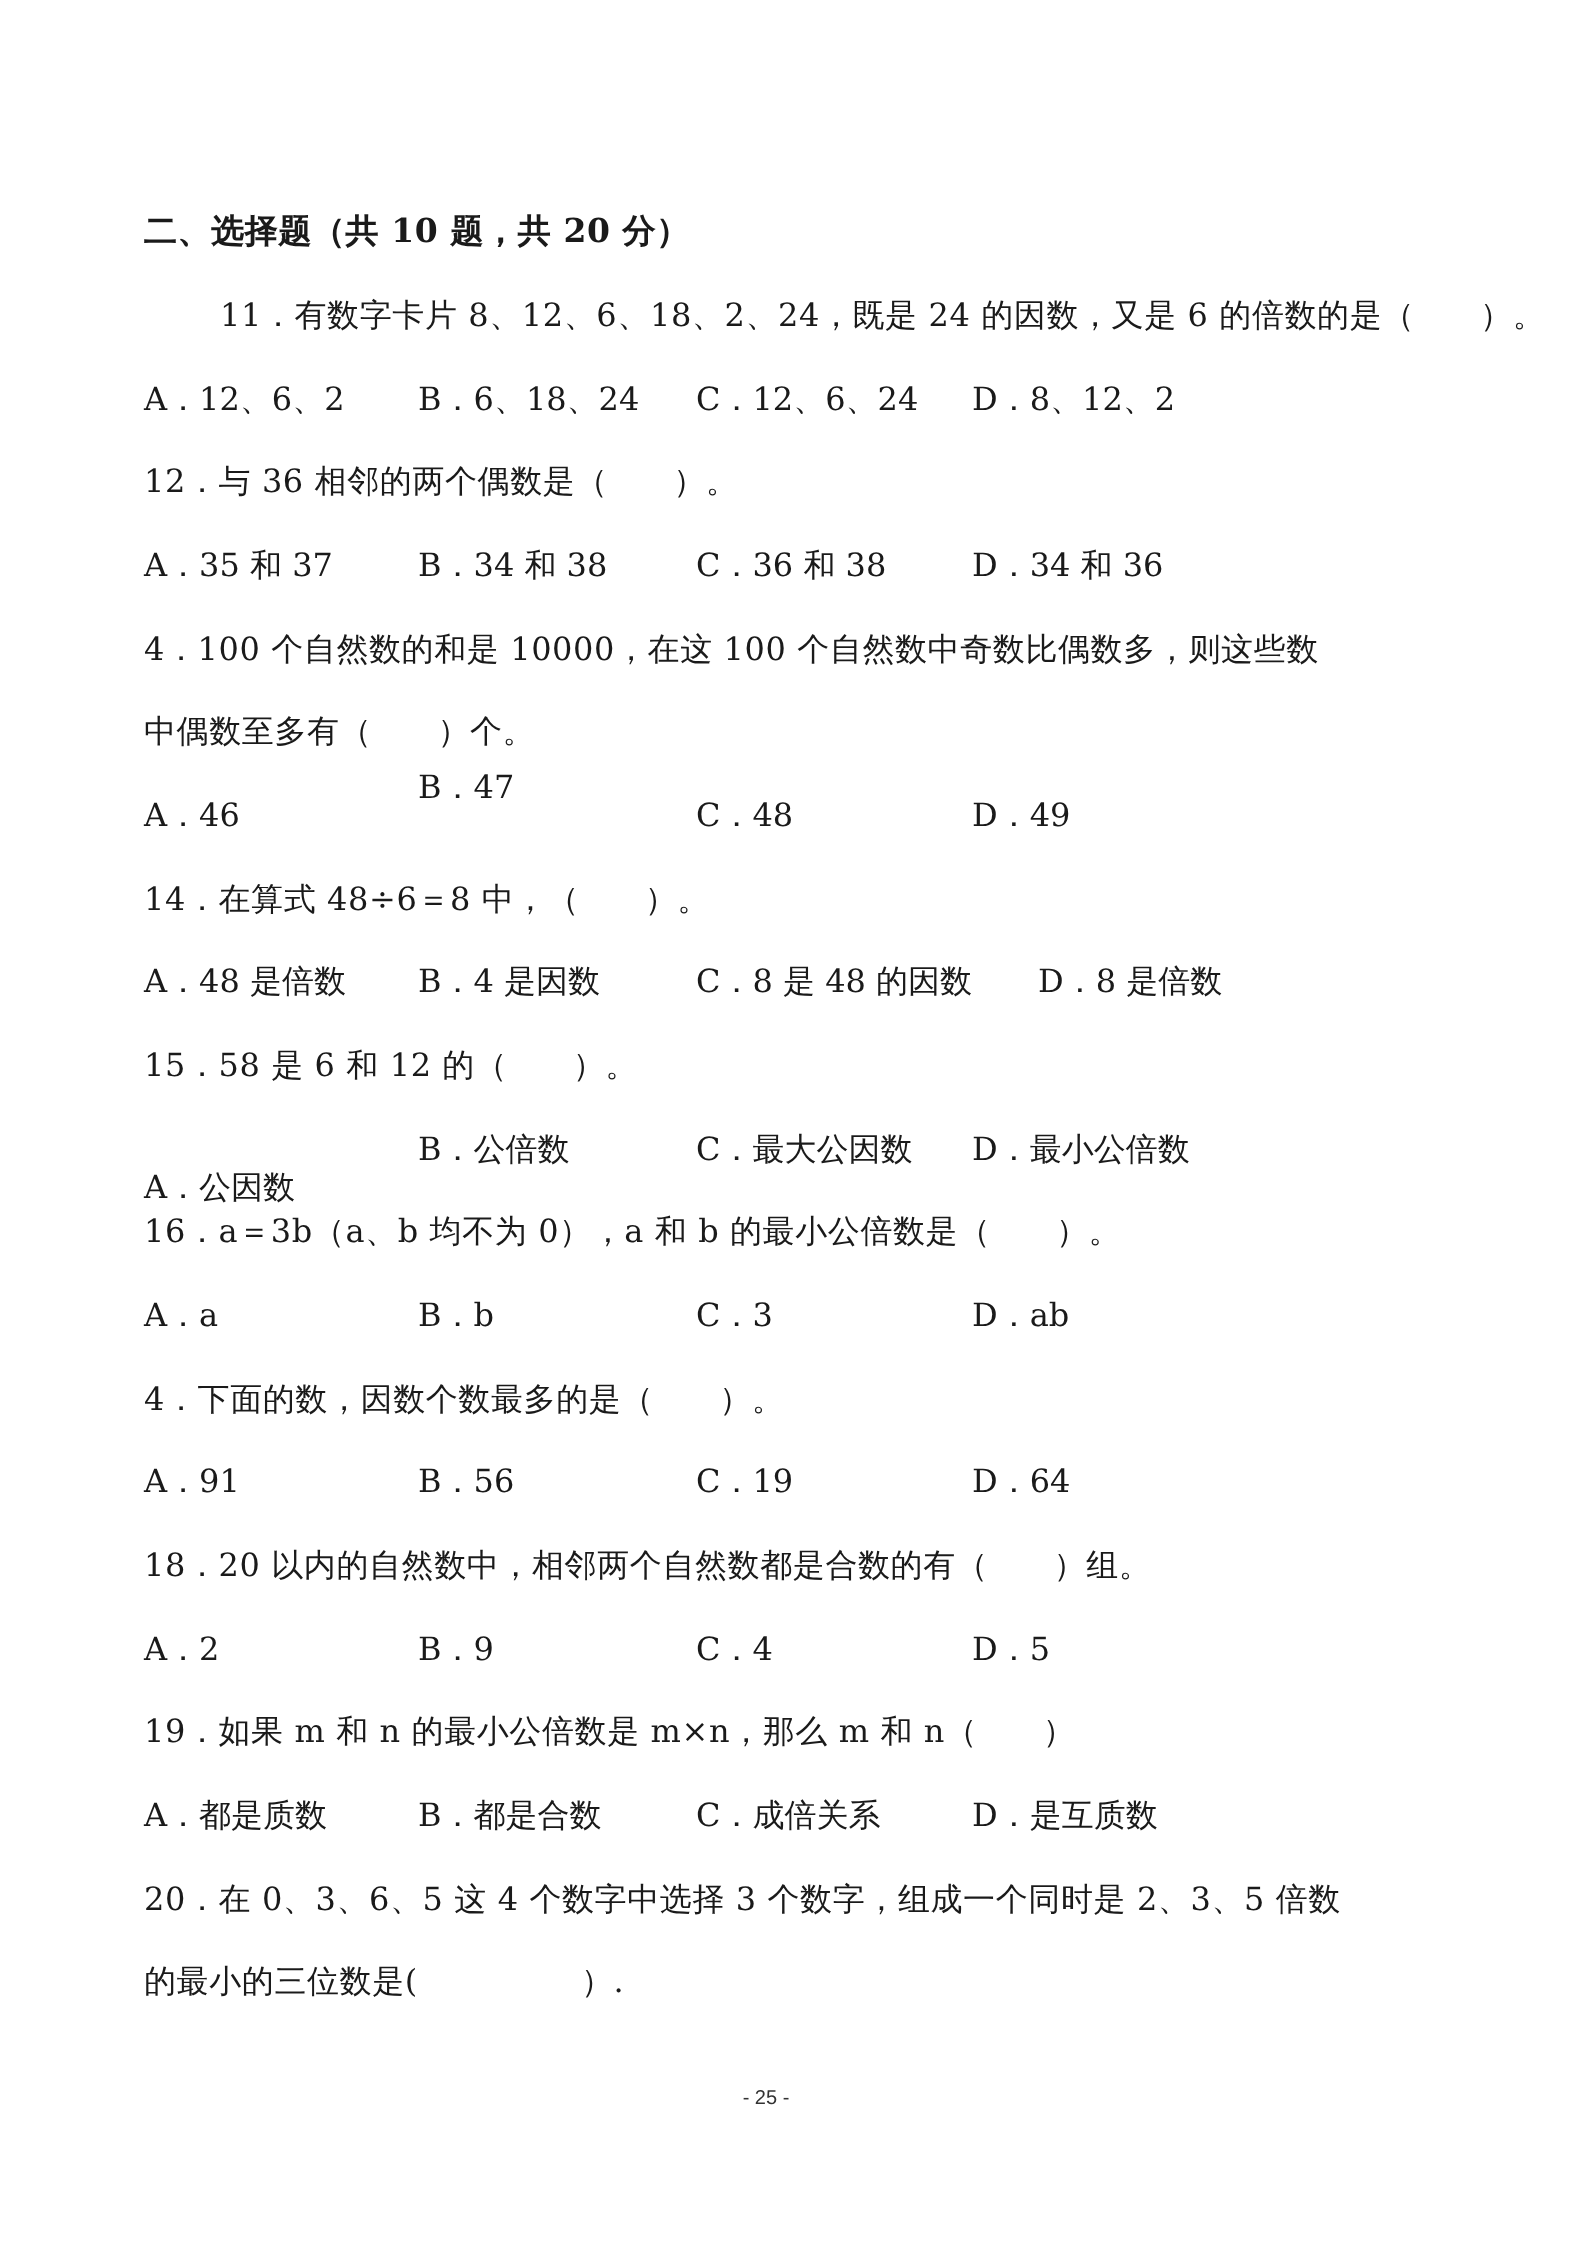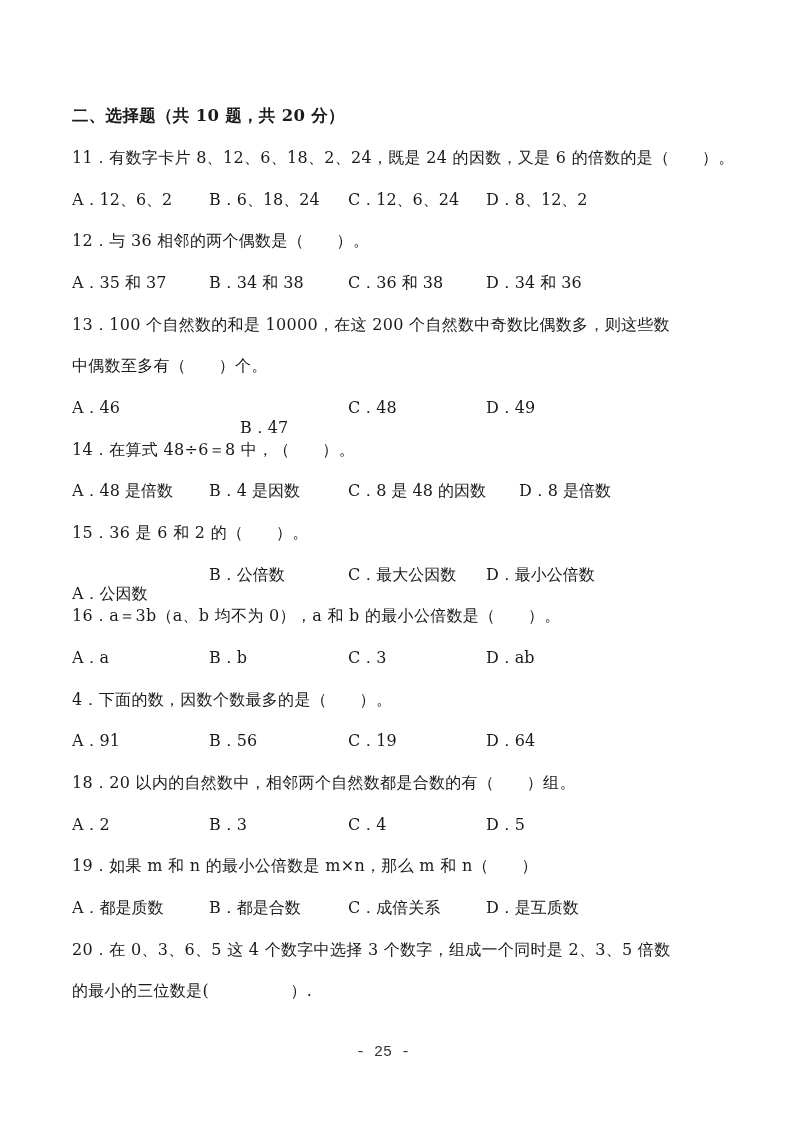--- a/index.html
+++ b/index.html
@@ -42,78 +42,78 @@
     .opt-a { left: 72px; }
     .opt-b { left: 209px; }
     .opt-c { left: 348px; }
     .opt-d { left: 486px; }
     .page-number {
       position: absolute;
       left: 0;
       width: 766px;
       text-align: center;
       top: 1044px;
-      font-size: 15px;
-      font-family: Liberation Mono, monospace;
+      font-size: 10px;
+      font-family: Liberation Sans, sans-serif;
       color: #333;
     }
   </style>
 </head>
 <body>
 
 <div class="page">
 
   <div class="line section-title" style="top:106px;">二、选择题（共 10 题，共 20 分）</div>
 
-  <div class="line" style="top:148px;">11．有数字卡片 8、12、6、18、2、24，既是 24 的因数，又是 6 的倍数的是（　　）。</div>
+  <div class="line" style="top:148px;margin-left:38px;">11．有数字卡片 8、12、6、18、2、24，既是 24 的因数，又是 6 的倍数的是（　　）。</div>
   <div class="opt opt-a" style="top:190px;">A．12、6、2</div>
   <div class="opt opt-b" style="top:190px;">B．6、18、24</div>
   <div class="opt opt-c" style="top:190px;">C．12、6、24</div>
   <div class="opt opt-d" style="top:190px;">D．8、12、2</div>
 
   <div class="line" style="top:231px;">12．与 36 相邻的两个偶数是（　　）。</div>
   <div class="opt opt-a" style="top:273px;">A．35 和 37</div>
   <div class="opt opt-b" style="top:273px;">B．34 和 38</div>
   <div class="opt opt-c" style="top:273px;">C．36 和 38</div>
   <div class="opt opt-d" style="top:273px;">D．34 和 36</div>
 
-  <div class="line" style="top:315px;">13．100 个自然数的和是 10000，在这 200 个自然数中奇数比偶数多，则这些数</div>
+  <div class="line" style="top:315px;">4．100 个自然数的和是 10000，在这 100 个自然数中奇数比偶数多，则这些数</div>
   <div class="line" style="top:356px;">中偶数至多有（　　）个。</div>
   <div class="opt opt-a" style="top:398px;">A．46</div>
-  <div class="opt opt-b" style="top:418px;margin-left:31px;">B．47</div>
+  <div class="opt opt-b" style="top:384px;">B．47</div>
   <div class="opt opt-c" style="top:398px;">C．48</div>
   <div class="opt opt-d" style="top:398px;">D．49</div>
 
   <div class="line" style="top:440px;">14．在算式 48÷6＝8 中，（　　）。</div>
   <div class="opt opt-a" style="top:481px;">A．48 是倍数</div>
   <div class="opt opt-b" style="top:481px;">B．4 是因数</div>
   <div class="opt opt-c" style="top:481px;">C．8 是 48 的因数</div>
   <div class="opt" style="top:481px; left:519px;">D．8 是倍数</div>
 
-  <div class="line" style="top:523px;">15．36 是 6 和 2 的（　　）。</div>
+  <div class="line" style="top:523px;">15．58 是 6 和 12 的（　　）。</div>
   <div class="opt opt-a" style="top:565px;margin-top:19px;">A．公因数</div>
   <div class="opt opt-b" style="top:565px;">B．公倍数</div>
   <div class="opt opt-c" style="top:565px;">C．最大公因数</div>
   <div class="opt opt-d" style="top:565px;">D．最小公倍数</div>
 
   <div class="line" style="top:606px;">16．a＝3b（a、b 均不为 0），a 和 b 的最小公倍数是（　　）。</div>
   <div class="opt opt-a" style="top:648px;">A．a</div>
   <div class="opt opt-b" style="top:648px;">B．b</div>
   <div class="opt opt-c" style="top:648px;">C．3</div>
   <div class="opt opt-d" style="top:648px;">D．ab</div>
 
   <div class="line" style="top:690px;">4．下面的数，因数个数最多的是（　　）。</div>
   <div class="opt opt-a" style="top:731px;">A．91</div>
   <div class="opt opt-b" style="top:731px;">B．56</div>
   <div class="opt opt-c" style="top:731px;">C．19</div>
   <div class="opt opt-d" style="top:731px;">D．64</div>
 
   <div class="line" style="top:773px;">18．20 以内的自然数中，相邻两个自然数都是合数的有（　　）组。</div>
   <div class="opt opt-a" style="top:815px;">A．2</div>
-  <div class="opt opt-b" style="top:815px;">B．3</div>
+  <div class="opt opt-b" style="top:815px;">B．9</div>
   <div class="opt opt-c" style="top:815px;">C．4</div>
   <div class="opt opt-d" style="top:815px;">D．5</div>
 
   <div class="line" style="top:856px;">19．如果 m 和 n 的最小公倍数是 m×n，那么 m 和 n（　　）</div>
   <div class="opt opt-a" style="top:898px;">A．都是质数</div>
   <div class="opt opt-b" style="top:898px;">B．都是合数</div>
   <div class="opt opt-c" style="top:898px;">C．成倍关系</div>
   <div class="opt opt-d" style="top:898px;">D．是互质数</div>
 
   <div class="line" style="top:940px;">20．在 0、3、6、5 这 4 个数字中选择 3 个数字，组成一个同时是 2、3、5 倍数</div>

